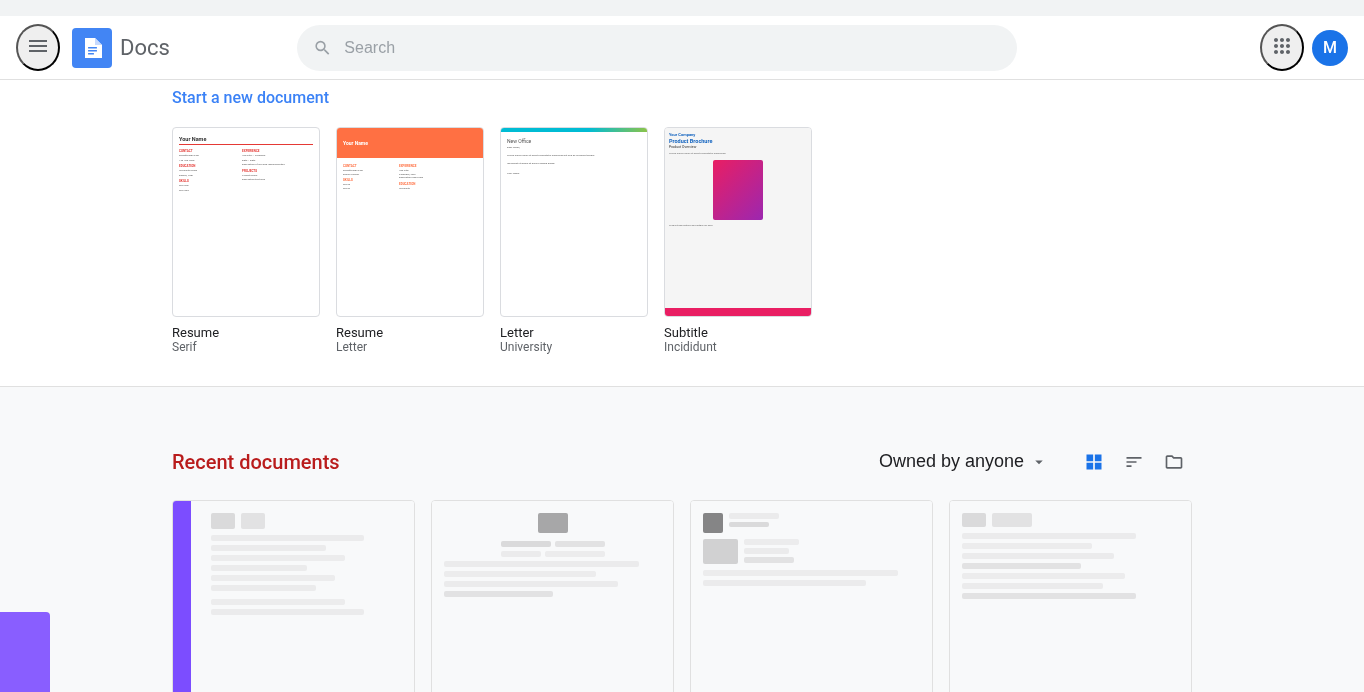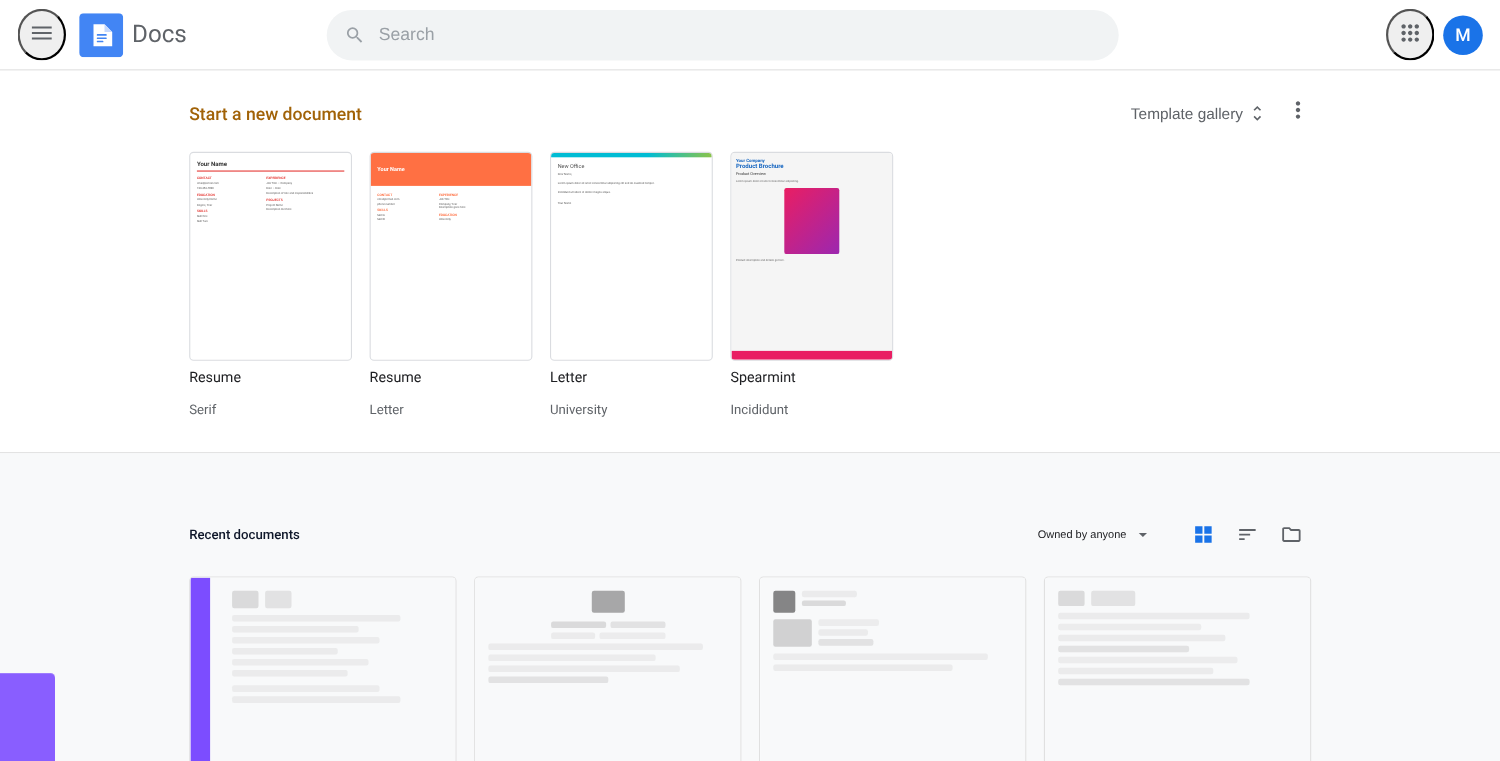--- a/index.html
+++ b/index.html
@@ -8,21 +8,21 @@
     
     .header {
       background: #fff;
       height: 64px;
       display: flex;
       align-items: center;
       padding: 0 16px;
       gap: 12px;
       border-bottom: 1px solid #e0e0e0;
       position: sticky;
-      top: 0;
+      top: 16px;
       z-index: 100;
     }
     .header-menu-icon { cursor: pointer; color: #5f6368; padding: 8px; border-radius: 50%; }
     .header-logo { display: flex; align-items: center; gap: 8px; text-decoration: none; }
     .header-logo-icon { width: 40px; height: 40px; }
     .header-logo-text { font-size: 22px; color: #5f6368; font-weight: 400; }
     .header-search {
       flex: 1;
       max-width: 720px;
       margin: 0 auto;
@@ -65,21 +65,21 @@
       max-width: 1100px;
       margin: 0 auto;
       padding: 0 40px;
     }
     .template-header {
       display: flex;
       align-items: center;
       justify-content: space-between;
       margin-bottom: 20px;
     }
-    .template-header-title { font-size: 16px; color: #a16207; font-weight: 500; }
+    .template-header-title { font-size: 16px; color: #3b82f6; font-weight: 500; }
     .template-header-right { display: flex; align-items: center; gap: 16px; }
     .template-gallery-btn {
       display: flex; align-items: center; gap: 4px;
       font-size: 14px; color: #5f6368; cursor: pointer; background: none; border: none;
     }
     .template-more-btn { color: #5f6368; cursor: pointer; font-size: 22px; background: none; border: none; }
 
     .template-cards {
       display: flex;
       gap: 16px;
@@ -99,21 +99,21 @@
       border-radius: 4px;
       overflow: hidden;
       background: #fff;
       position: relative;
       transition: box-shadow 0.2s;
     }
     .template-card-thumb.selected {
       border: 3px solid #d32f2f;
     }
     .template-card-label { font-size: 13px; color: #202124; margin-top: 8px; font-weight: 400; }
-    .template-card-sublabel { font-size: 12px; color: #5f6368; margin-top: 14px; }
+    .template-card-sublabel { font-size: 12px; color: #5f6368; margin-top: 0; }
 
     
     .blank-thumb {
       display: flex; align-items: center; justify-content: center;
       width: 100%; height: 100%; background: white;
     }
     .plus-icon { position: relative; width: 56px; height: 56px; }
     .plus-h { position: absolute; top: 50%; left: 0; transform: translateY(-50%); width: 100%; height: 14px; border-radius: 2px; }
     .plus-v { position: absolute; left: 50%; top: 0; transform: translateX(-50%); height: 100%; width: 14px; border-radius: 2px; }
 
@@ -171,25 +171,25 @@
       margin: 0 auto;
       padding-left: 40px;
       padding-right: 40px;
     }
     .recent-header {
       display: flex;
       align-items: center;
       justify-content: space-between;
       margin-bottom: 20px;
     }
-    .recent-title { font-size: 12px; font-weight: 500; color: #0f172a; }
+    .recent-title { font-size: 20px; font-weight: 500; color: #b91c1c; }
     .recent-controls { display: flex; align-items: center; gap: 16px; }
     .owned-by-btn {
       display: flex; align-items: center; gap: 6px;
-      font-size: 10px; color: #202124; cursor: pointer;
+      font-size: 18px; color: #202124; cursor: pointer;
       background: none; border: none; padding: 8px 12px;
       border-radius: 4px;
     }
     .view-icons { display: flex; gap: 4px; }
     .view-icon-btn {
       width: 36px; height: 36px; border: none; background: none;
       display: flex; align-items: center; justify-content: center;
       cursor: pointer; color: #5f6368; border-radius: 4px;
     }
     .view-icon-btn.active { color: #1a73e8; }
@@ -261,33 +261,20 @@
     <div class="header-avatar">M</div>
   </div>
 </header>
 
 <div class="main">
 
   <div class="template-section">
     <div class="template-section-inner">
       <div class="template-header">
         <span class="template-header-title">Start a new document</span>
-        <div class="template-header-right">
-          <button class="template-gallery-btn">
-            <span>Template gallery</span>
-            <svg width="18" height="18" viewBox="0 0 24 24" fill="#5f6368">
-              <path d="M12 5.83L15.17 9l1.41-1.41L12 3 7.41 7.59 8.83 9 12 5.83zm0 12.34L8.83 15l-1.41 1.41L12 21l4.59-4.59L15.17 15 12 18.17z"></path>
-            </svg>
-          </button>
-          <button class="template-more-btn">
-            <svg width="24" height="24" viewBox="0 0 24 24" fill="#5f6368">
-              <path d="M12 8c1.1 0 2-.9 2-2s-.9-2-2-2-2 .9-2 2 .9 2 2 2zm0 2c-1.1 0-2 .9-2 2s.9 2 2 2 2-.9 2-2-.9-2-2-2zm0 6c-1.1 0-2 .9-2 2s.9 2 2 2 2-.9 2-2-.9-2-2-2z"></path>
-            </svg>
-          </button>
-        </div>
       </div>
 
       <div class="template-cards">
 
 
         <div class="template-card">
           <div class="template-card-thumb">
             <div class="resume-serif-thumb">
               <div class="rs-name">Your Name</div>
               <div class="rs-line"></div>
@@ -372,21 +359,21 @@
             <div style="background:#f5f5f5; height:100%; padding:4px; position:relative; display:flex; flex-direction:column;">
               <div style="font-size:4px; color:#1565c0; font-weight:bold; margin-bottom:1px;">Your Company</div>
               <div style="font-size:5.5px; color:#1565c0; font-weight:bold; margin-bottom:1px;">Product Brochure</div>
               <div style="font-size:3.5px; color:#333; margin-bottom:3px;">Product Overview</div>
               <div style="font-size:2.5px; color:#666; line-height:1.4; margin-bottom:2px;">Lorem ipsum dolor sit amet consectetur adipiscing.</div>
               <div style="width:50px; height:60px; background:linear-gradient(135deg,#e91e63,#9c27b0); margin: 2px auto; display:block; border-radius:2px;"></div>
               <div style="font-size:2.5px; color:#666; line-height:1.4; margin-top:2px;">Product description and details go here.</div>
               <div style="position:absolute; bottom:0; left:0; right:0; height:8px; background:#e91e63;"></div>
             </div>
           </div>
-          <span class="template-card-label">Spearmint</span>
+          <span class="template-card-label">Subtitle</span>
           <span class="template-card-sublabel">Incididunt</span>
         </div>
 
       </div>
     </div>
   </div>
 
   <div style="background:#f8f9fa; padding: 24px 0;">
     <div class="recent-section">
       <div class="recent-header">

